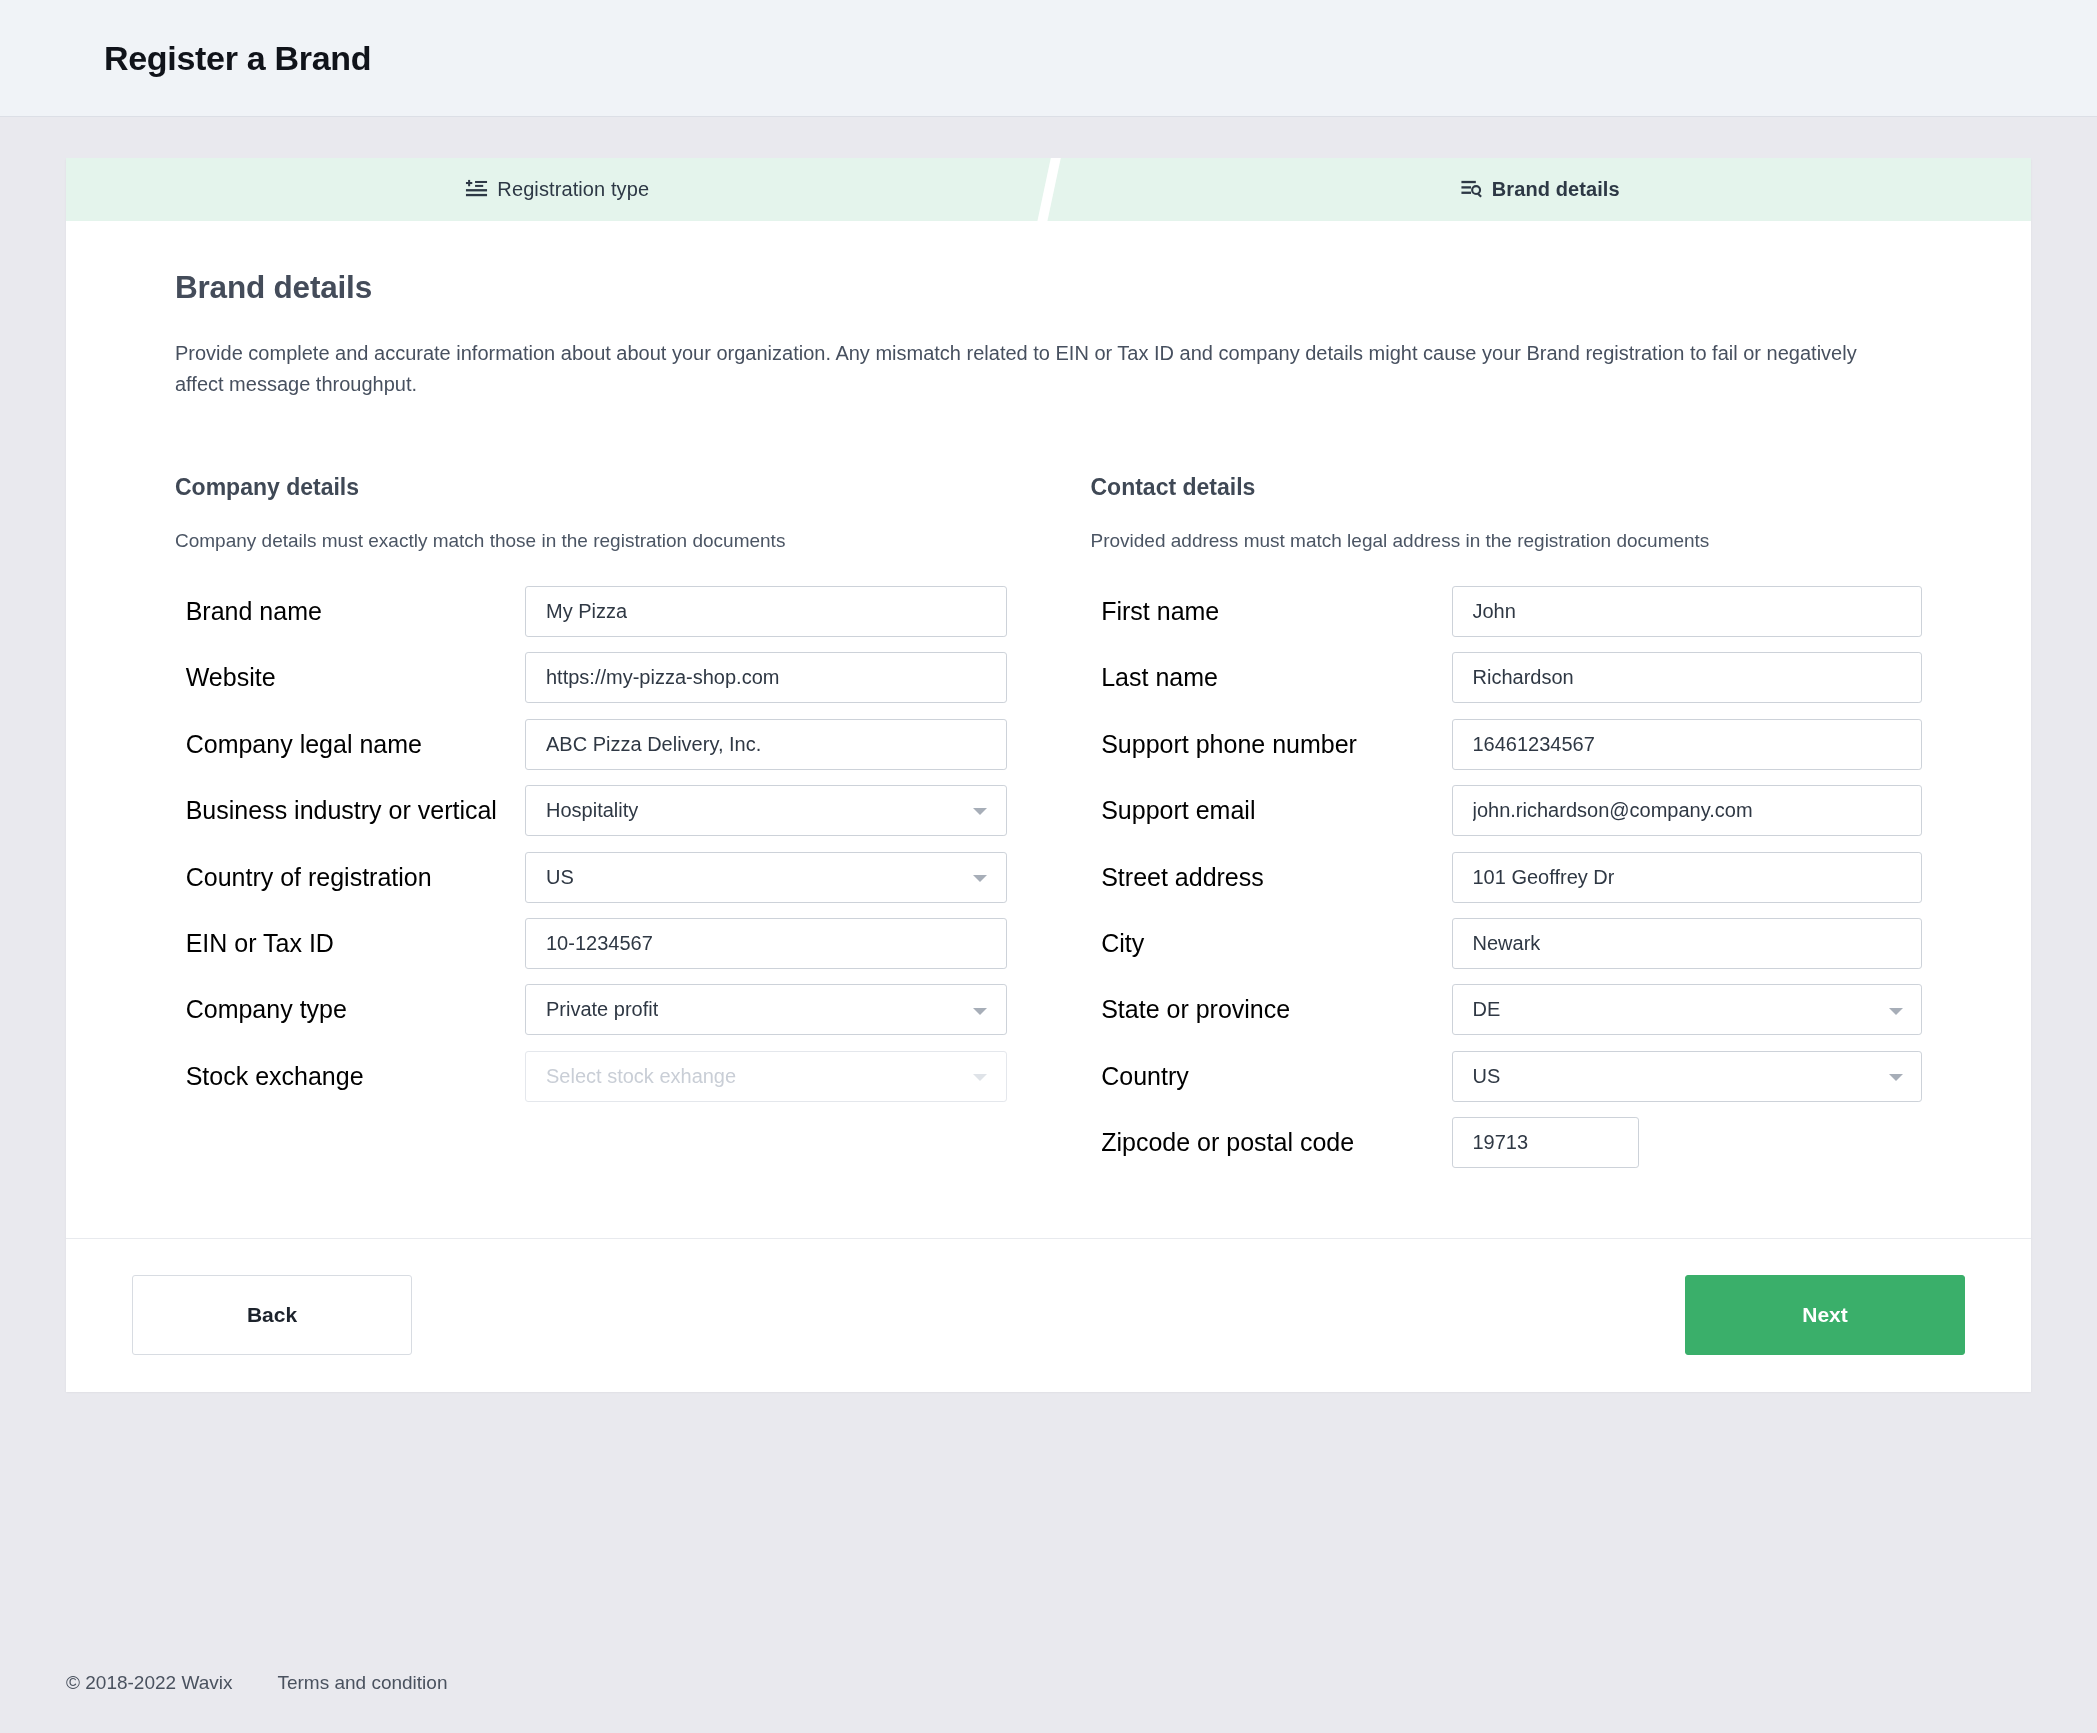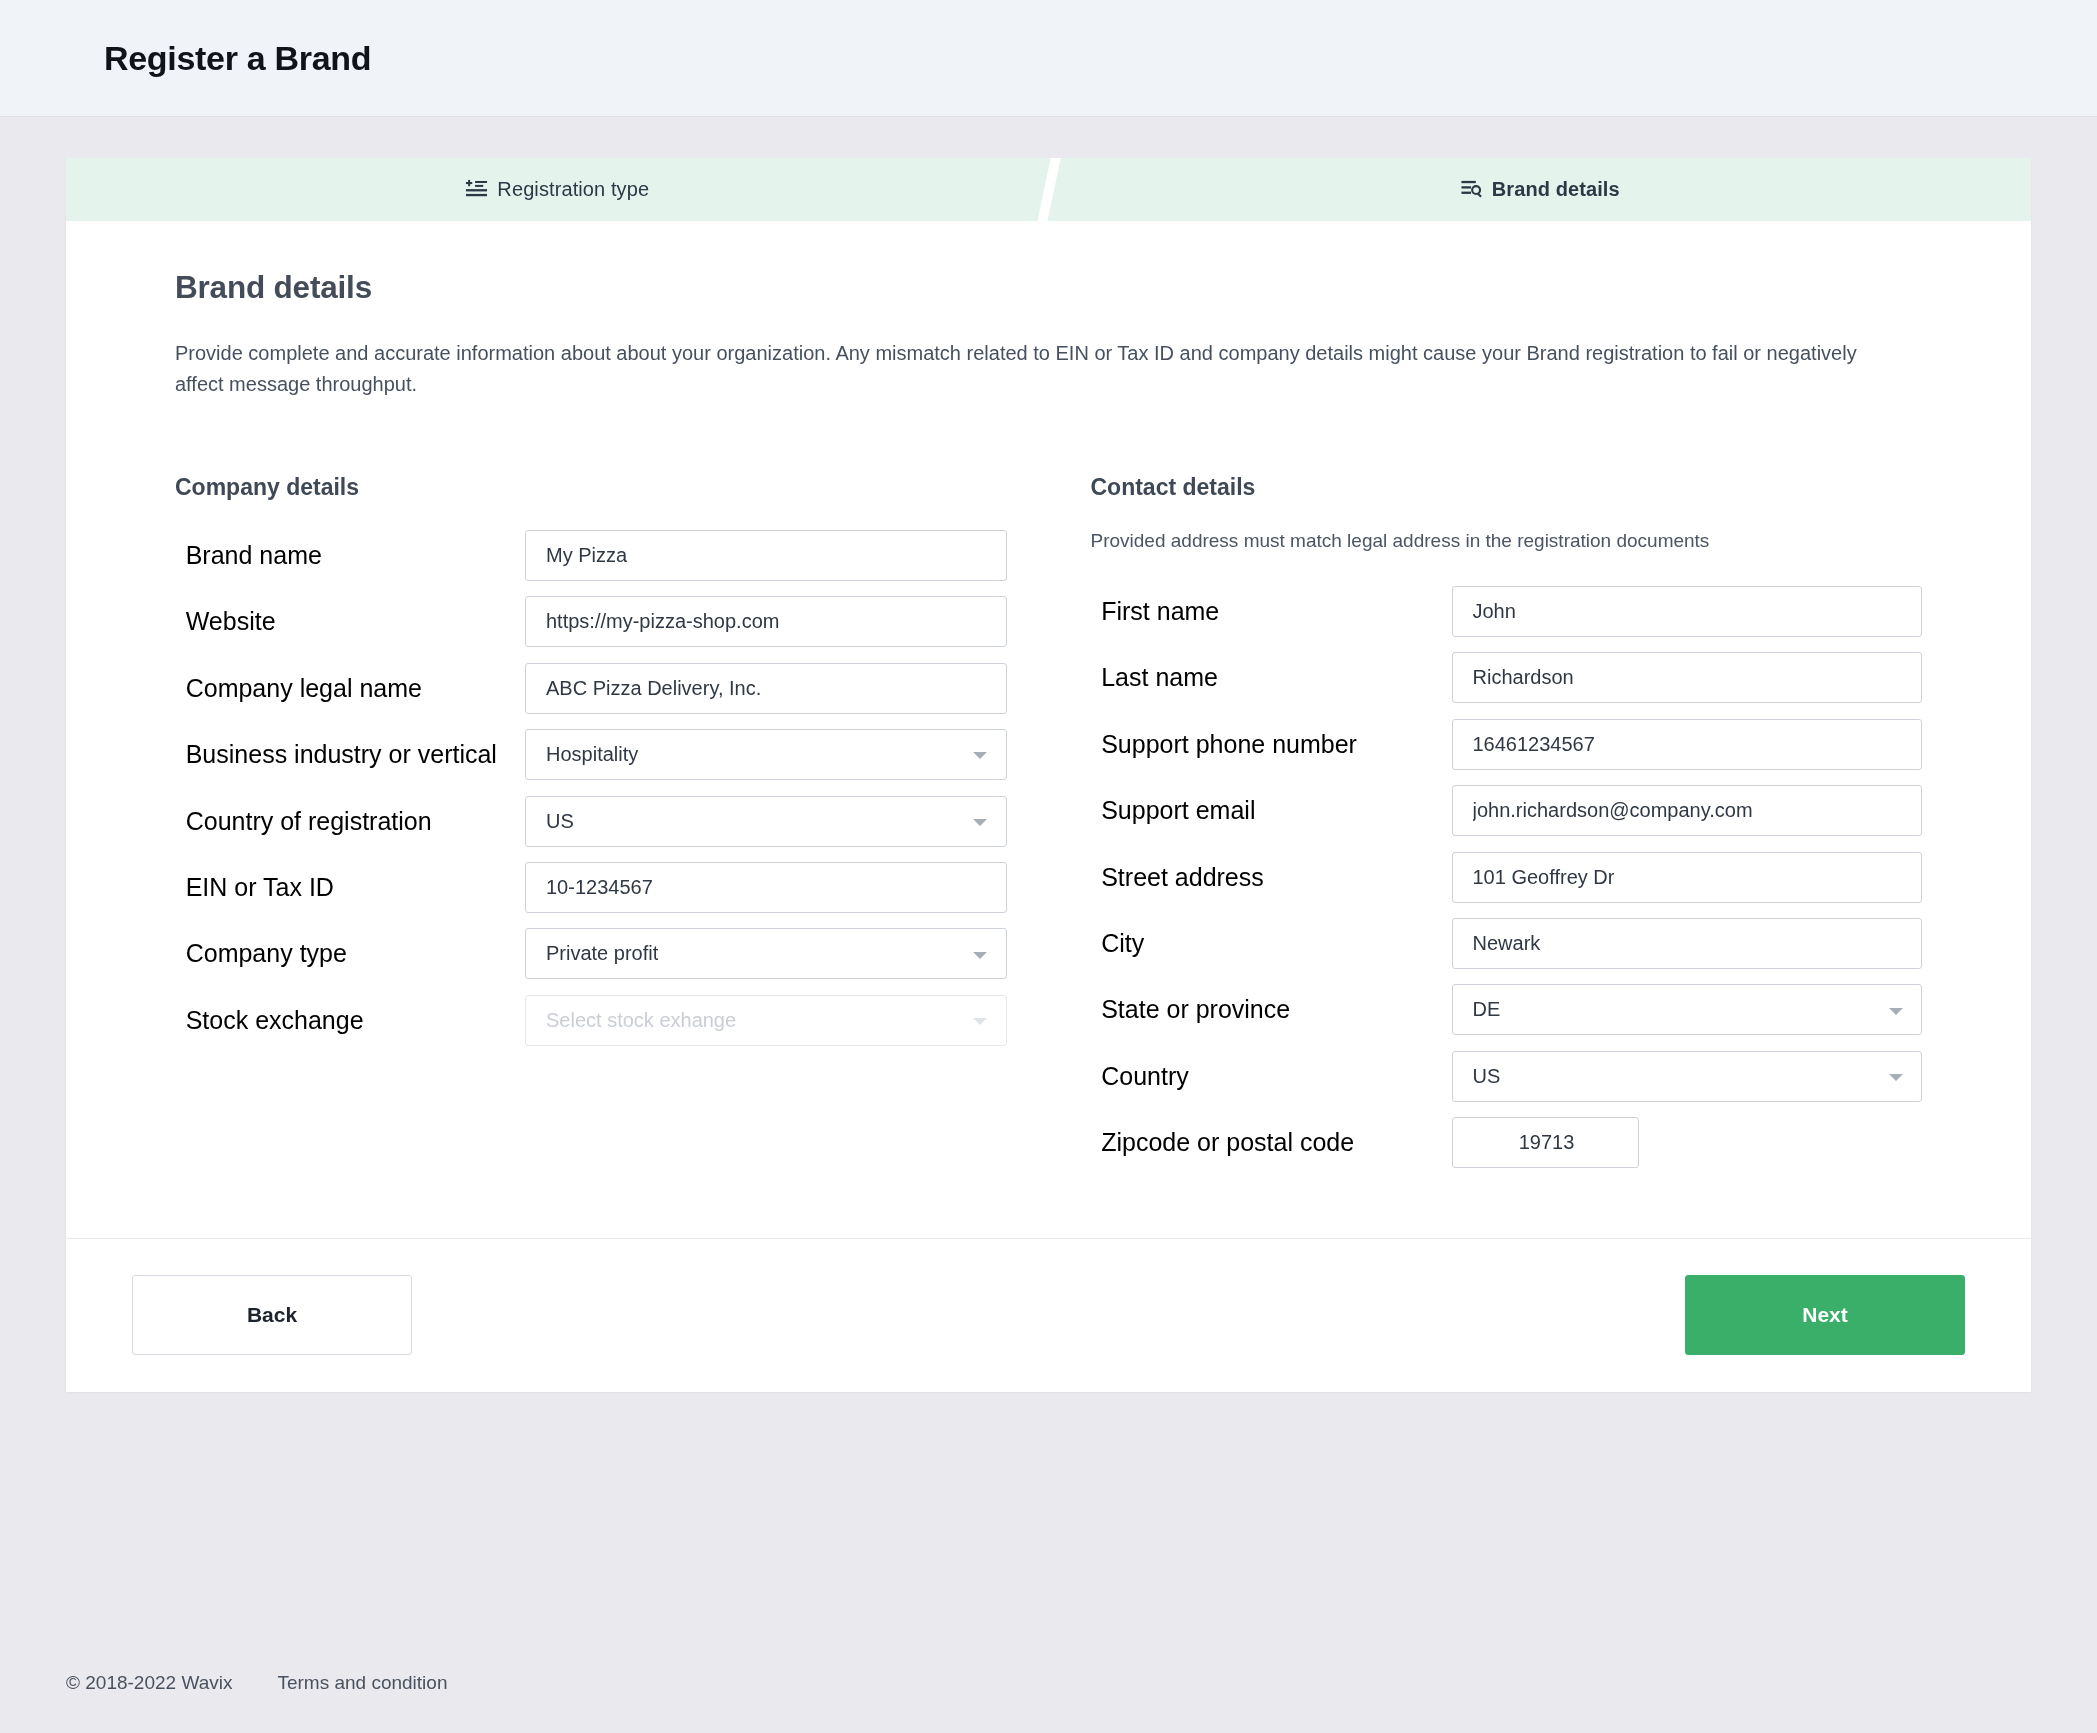--- a/index.html
+++ b/index.html
@@ -137,21 +137,21 @@
     border-radius: 3.1px;
     background: #fff;
     display: flex;
     align-items: center;
     padding: 0 17px 0 20px;
     font-size: 20px;
     color: #2f3844;
     position: relative;
   }
   .fctl.select { padding-right: 35px; }
-  .fctl.narrow { flex: 0 0 187px; justify-content: center; }
+  .fctl.narrow { flex: 0 0 187px; }
   .fctl.disabled {
     border-color: #e4e7ec;
     color: #c9ced6;
   }
   .fctl .val { white-space: nowrap; overflow: hidden; text-overflow: ellipsis; }
   .fctl .placeholder { color: #c9ced6; }
   .caret {
     position: absolute;
     right: 18.4px;
     top: 50%;
@@ -253,20 +253,21 @@
 
     <div class="card-main">
 
       <h2 class="section-title">Brand details</h2>
       <p class="intro">Provide complete and accurate information about about your organization. Any mismatch related to EIN or Tax ID and company details might cause your Brand registration to fail or negatively affect message throughput.</p>
 
       <div class="columns">
 
         <div class="column left">
           <h3 class="col-title">Company details</h3>
+          <p class="col-sub">Company details must exactly match those in the registration documents</p>
 
           <div class="frow">
             <div class="flabel">Brand name</div>
             <div class="fctl">
               <span class="val">My Pizza</span>
             </div>
           </div>
 
           <div class="frow">
             <div class="flabel">Website</div>

